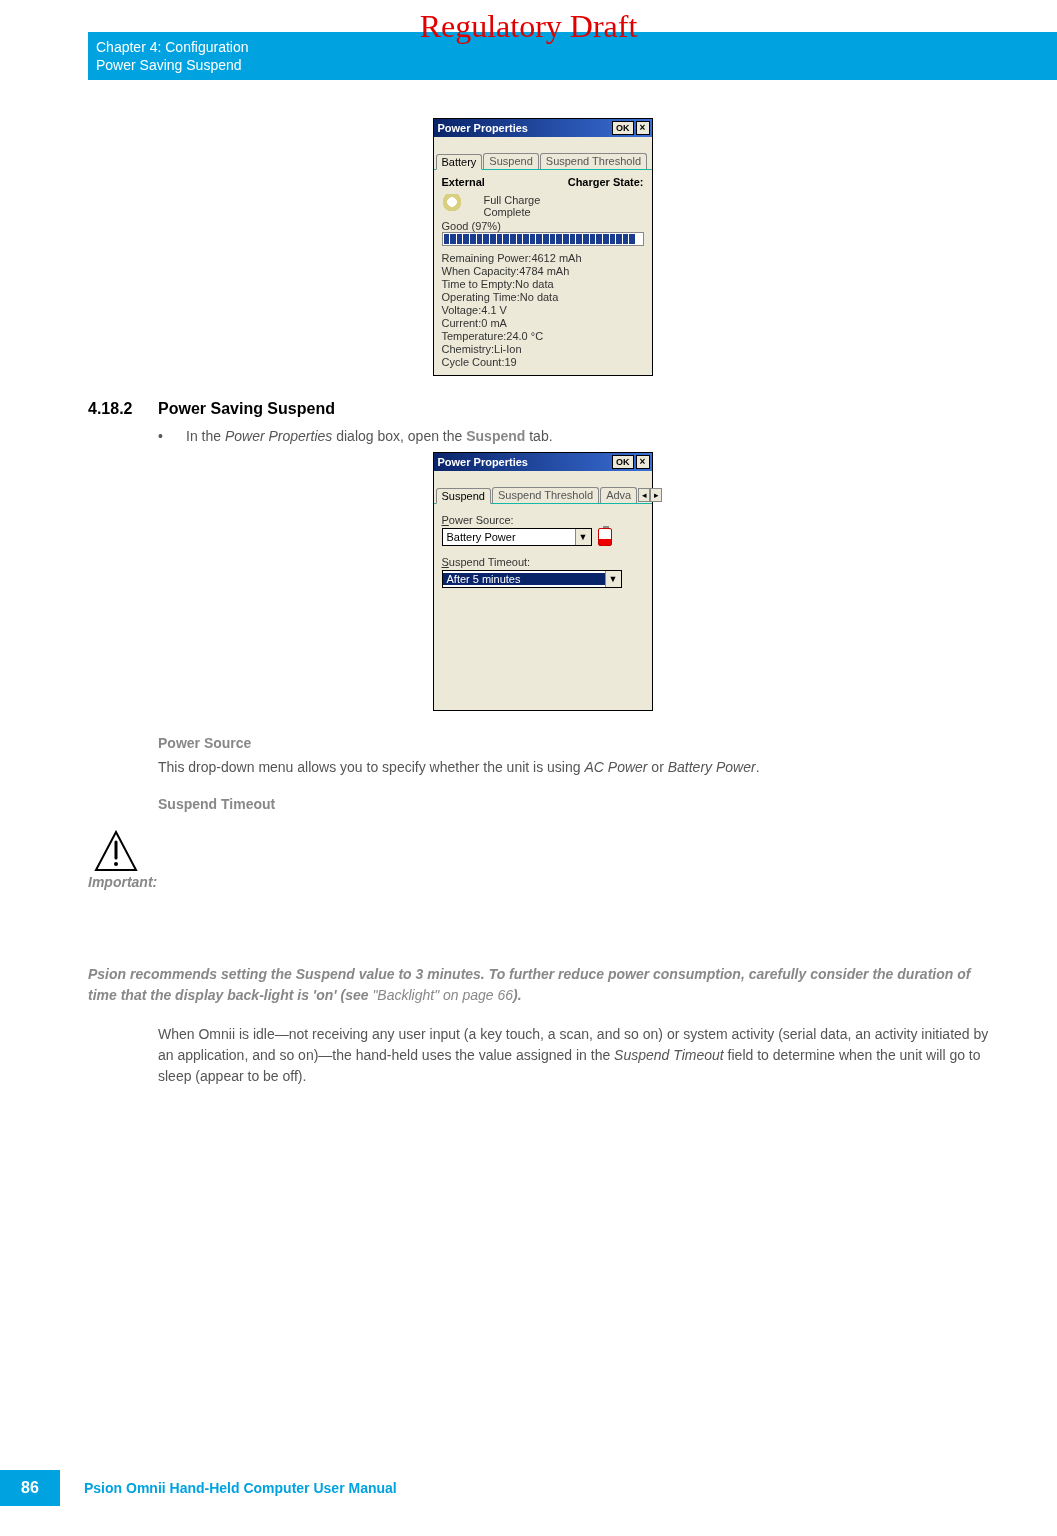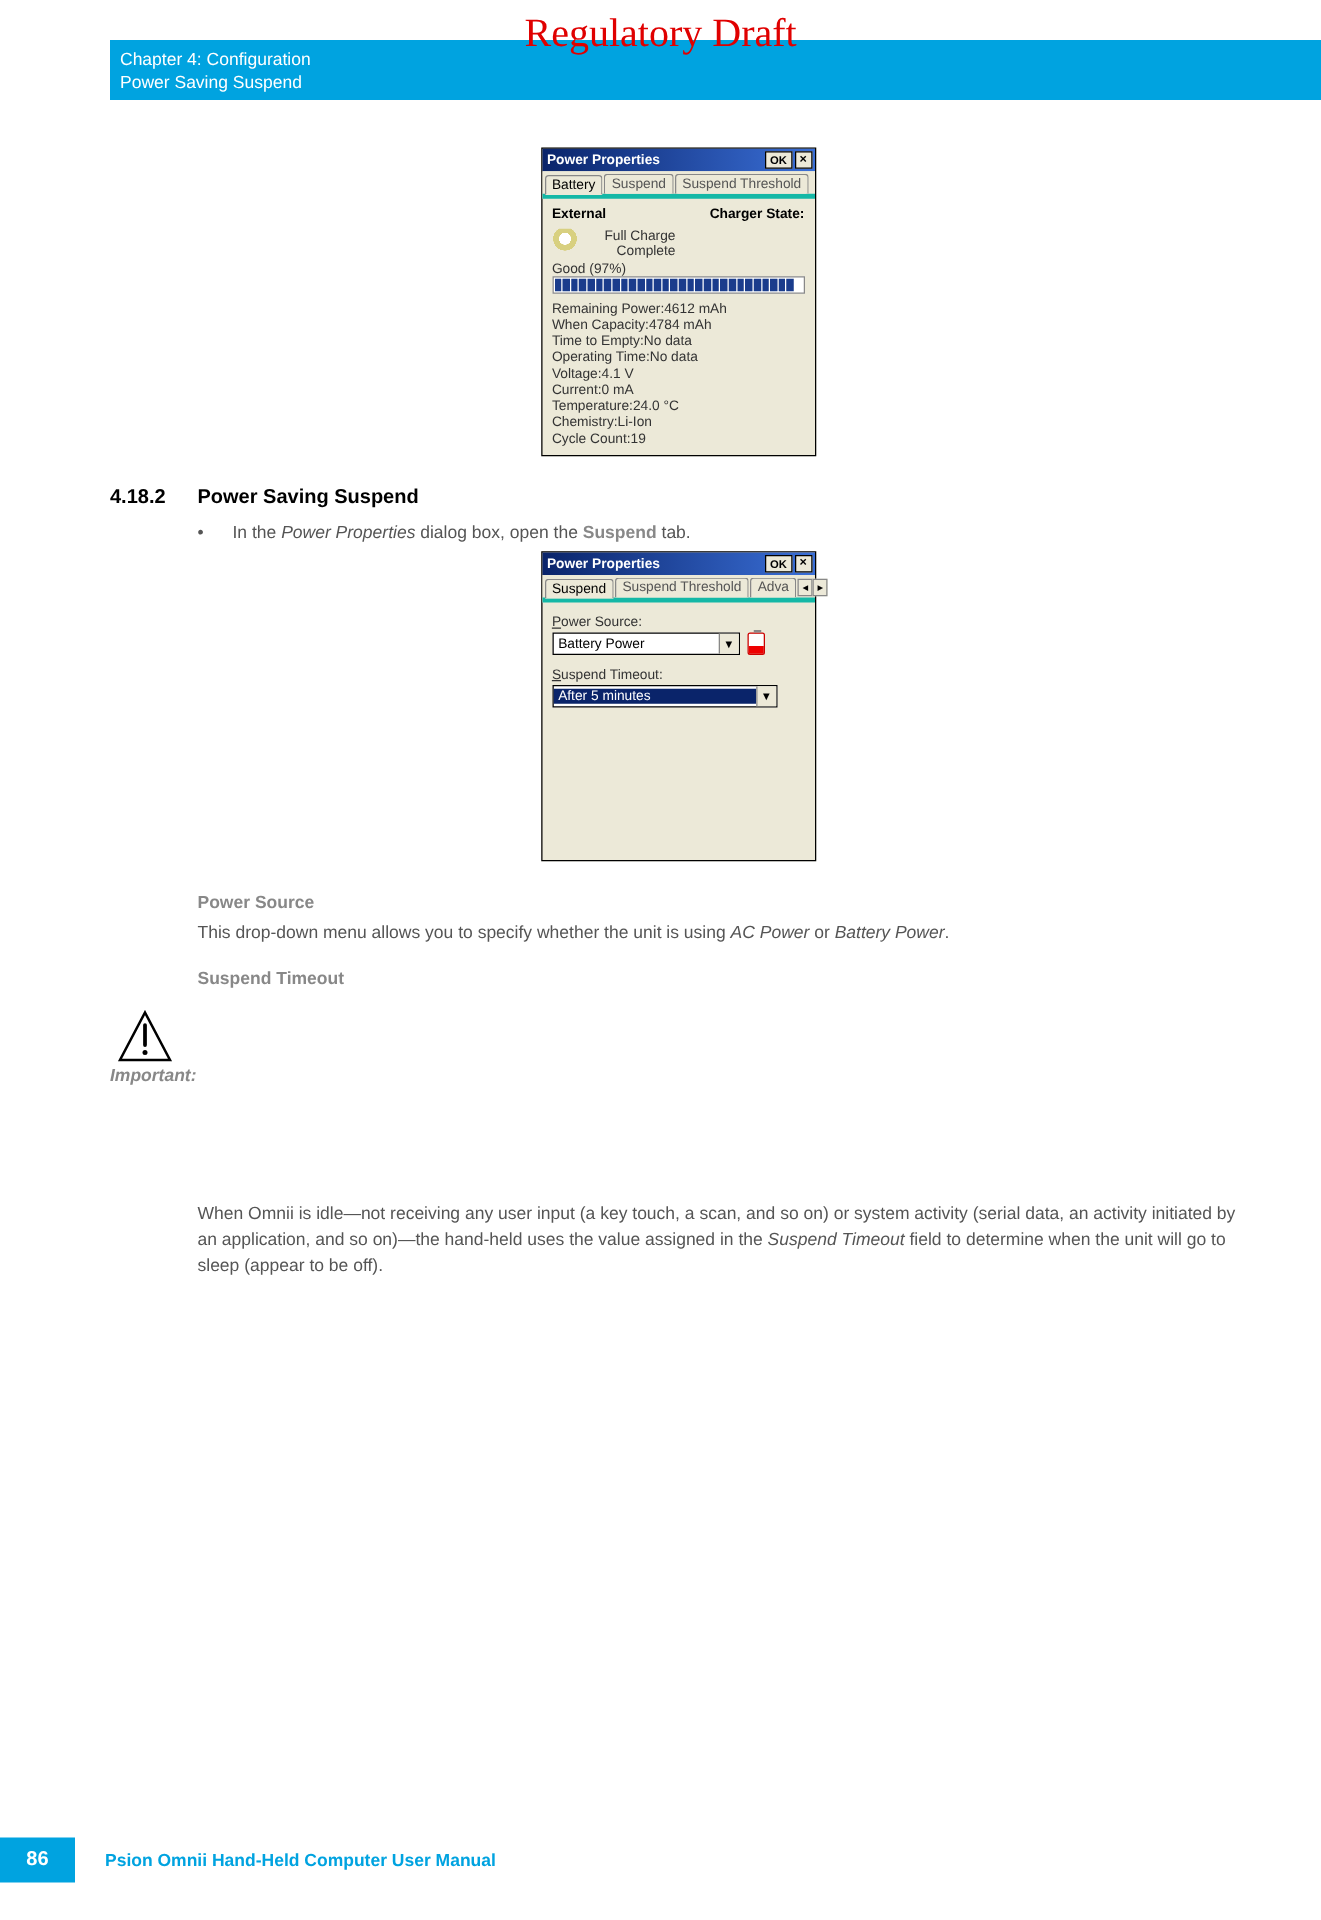--- a/index.html
+++ b/index.html
@@ -83,22 +83,22 @@
     font-weight: bold;
     height: 14px;
     width: 14px;
     line-height: 12px;
     text-align: center;
     margin-right: 2px;
   }
   .tabstrip {
     display: flex;
     background: #ece9d8;
-    border-bottom: 4px solid #14b8a6;
-    padding: 2px 2px 0 2px;
+    border-bottom: 1px solid #14b8a6;
+    padding: 16px 2px 0 2px;
     font-size: 11px;
     gap: 0;
   }
   .tab {
     border: 1px solid #888;
     border-bottom: none;
     padding: 1px 5px;
     background: #ece9d8;
     margin-right: 1px;
     border-radius: 3px 3px 0 0;
@@ -220,21 +220,21 @@
     <div class="tabstrip">
       <span class="tab active">Battery</span>
       <span class="tab">Suspend</span>
       <span class="tab">Suspend Threshold</span>
     </div>
     <div class="dialog-body">
       <div class="subheads">
         <span>External</span>
         <span>Charger State:</span>
       </div>
-      <div style="display:flex; align-items:flex-start; gap:22px;text-align:right;">
+      <div style="display:flex; align-items:flex-start; gap:22px;">
         <span class="plug-icon"></span>
         <div class="charger-text">
           <div>Full Charge</div>
           <div>Complete</div>
         </div>
       </div>
       <div class="progress-wrap">
         <div class="good-line">Good  (97%)</div>
         <div class="progress">
           <span class="seg"></span>
@@ -363,20 +363,23 @@
 
   <div class="important-wrap">
     <div class="warn-icon">
       <svg viewBox="0 0 44 44" width="44" height="44">
         <polygon points="22,2 42,40 2,40" fill="none" stroke="#000" stroke-width="2"></polygon>
         <line x1="22" y1="12" x2="22" y2="28" stroke="#000" stroke-width="3" stroke-linecap="round"></line>
         <circle cx="22" cy="34" r="2" fill="#000"></circle>
       </svg>
     </div>
     <div class="imp-label">Important:</div>
+    <div class="imp-text">
+      <span>Psion recommends setting the Suspend value to 3 minutes. To further reduce power consumption, carefully consider the duration of time that the display back-light is 'on' (see </span><span class="imp-link">"Backlight" on page 66</span><span>).</span>
+    </div>
   </div>
 
   <div class="para" style="margin-top:18px;">
     <span>When Omnii is idle—not receiving any user input (a key touch, a scan, and so on) or system activity (serial data, an activity initiated by an application, and so on)—the hand-held uses the value assigned in the </span><span class="italic">Suspend Timeout</span><span> field to determine when the unit will go to sleep (appear to be off).</span>
   </div>
 
 </div>
 
 <div class="footer">
   <div class="page-num">86</div>

